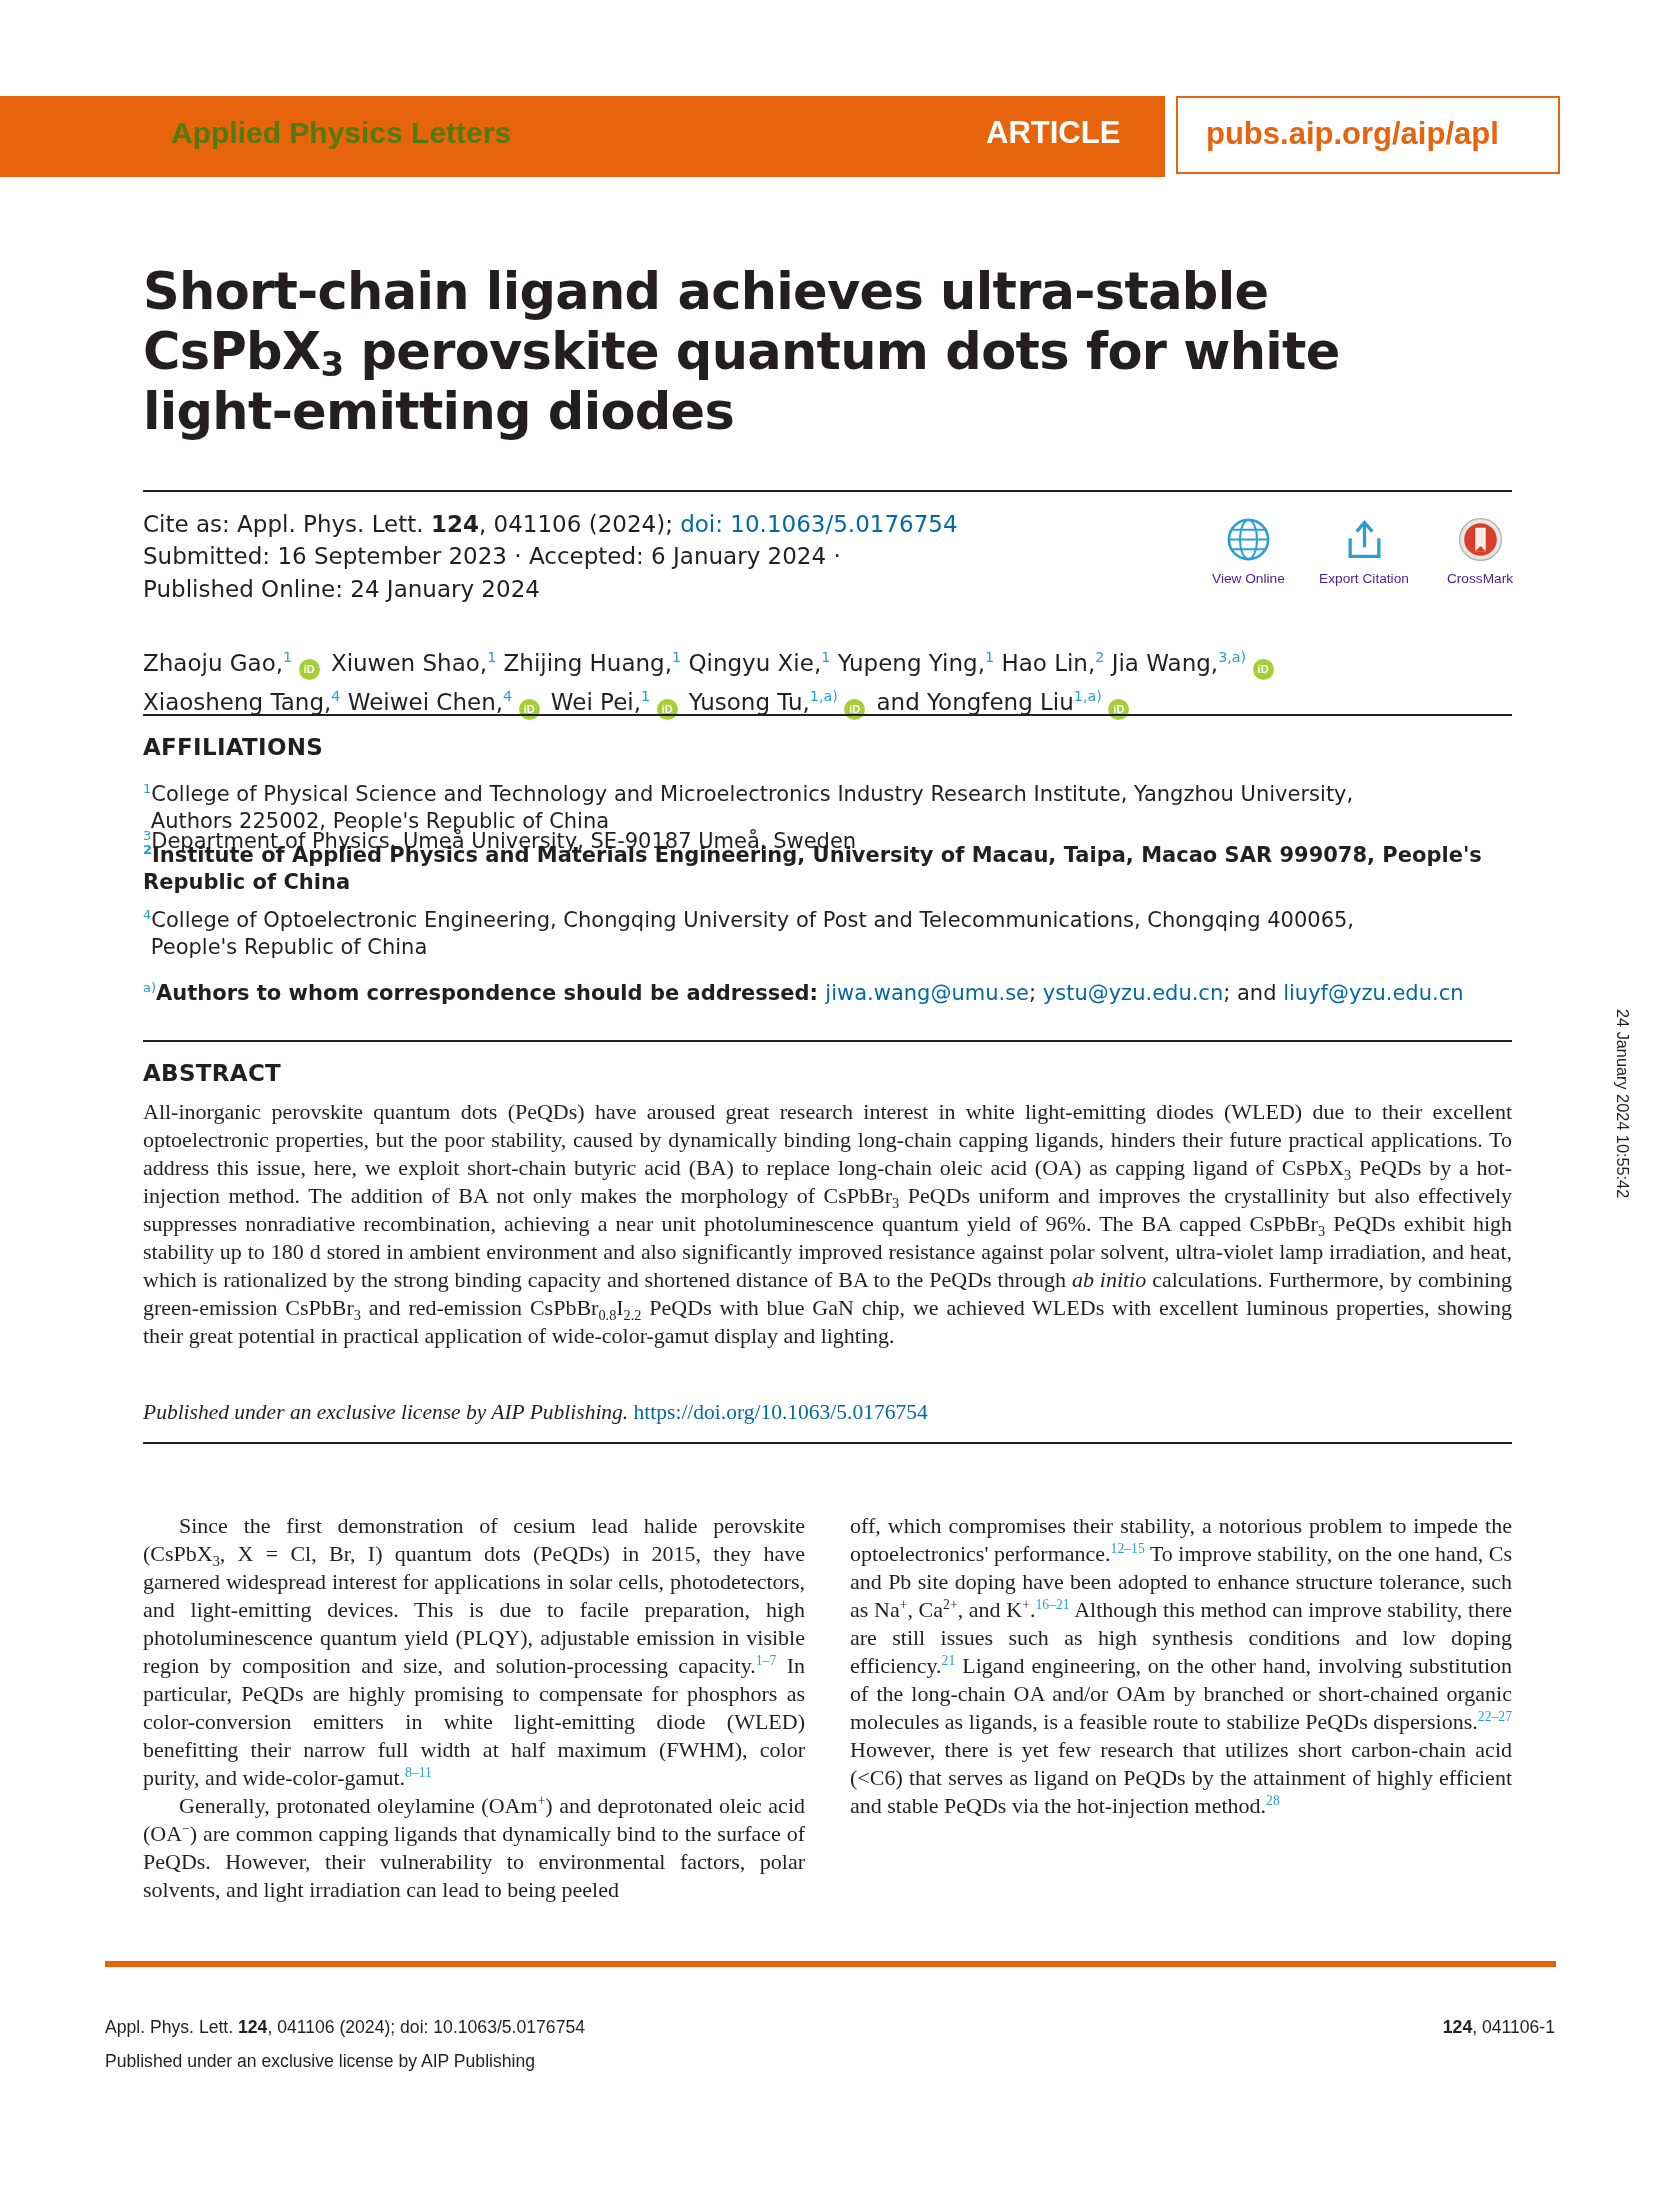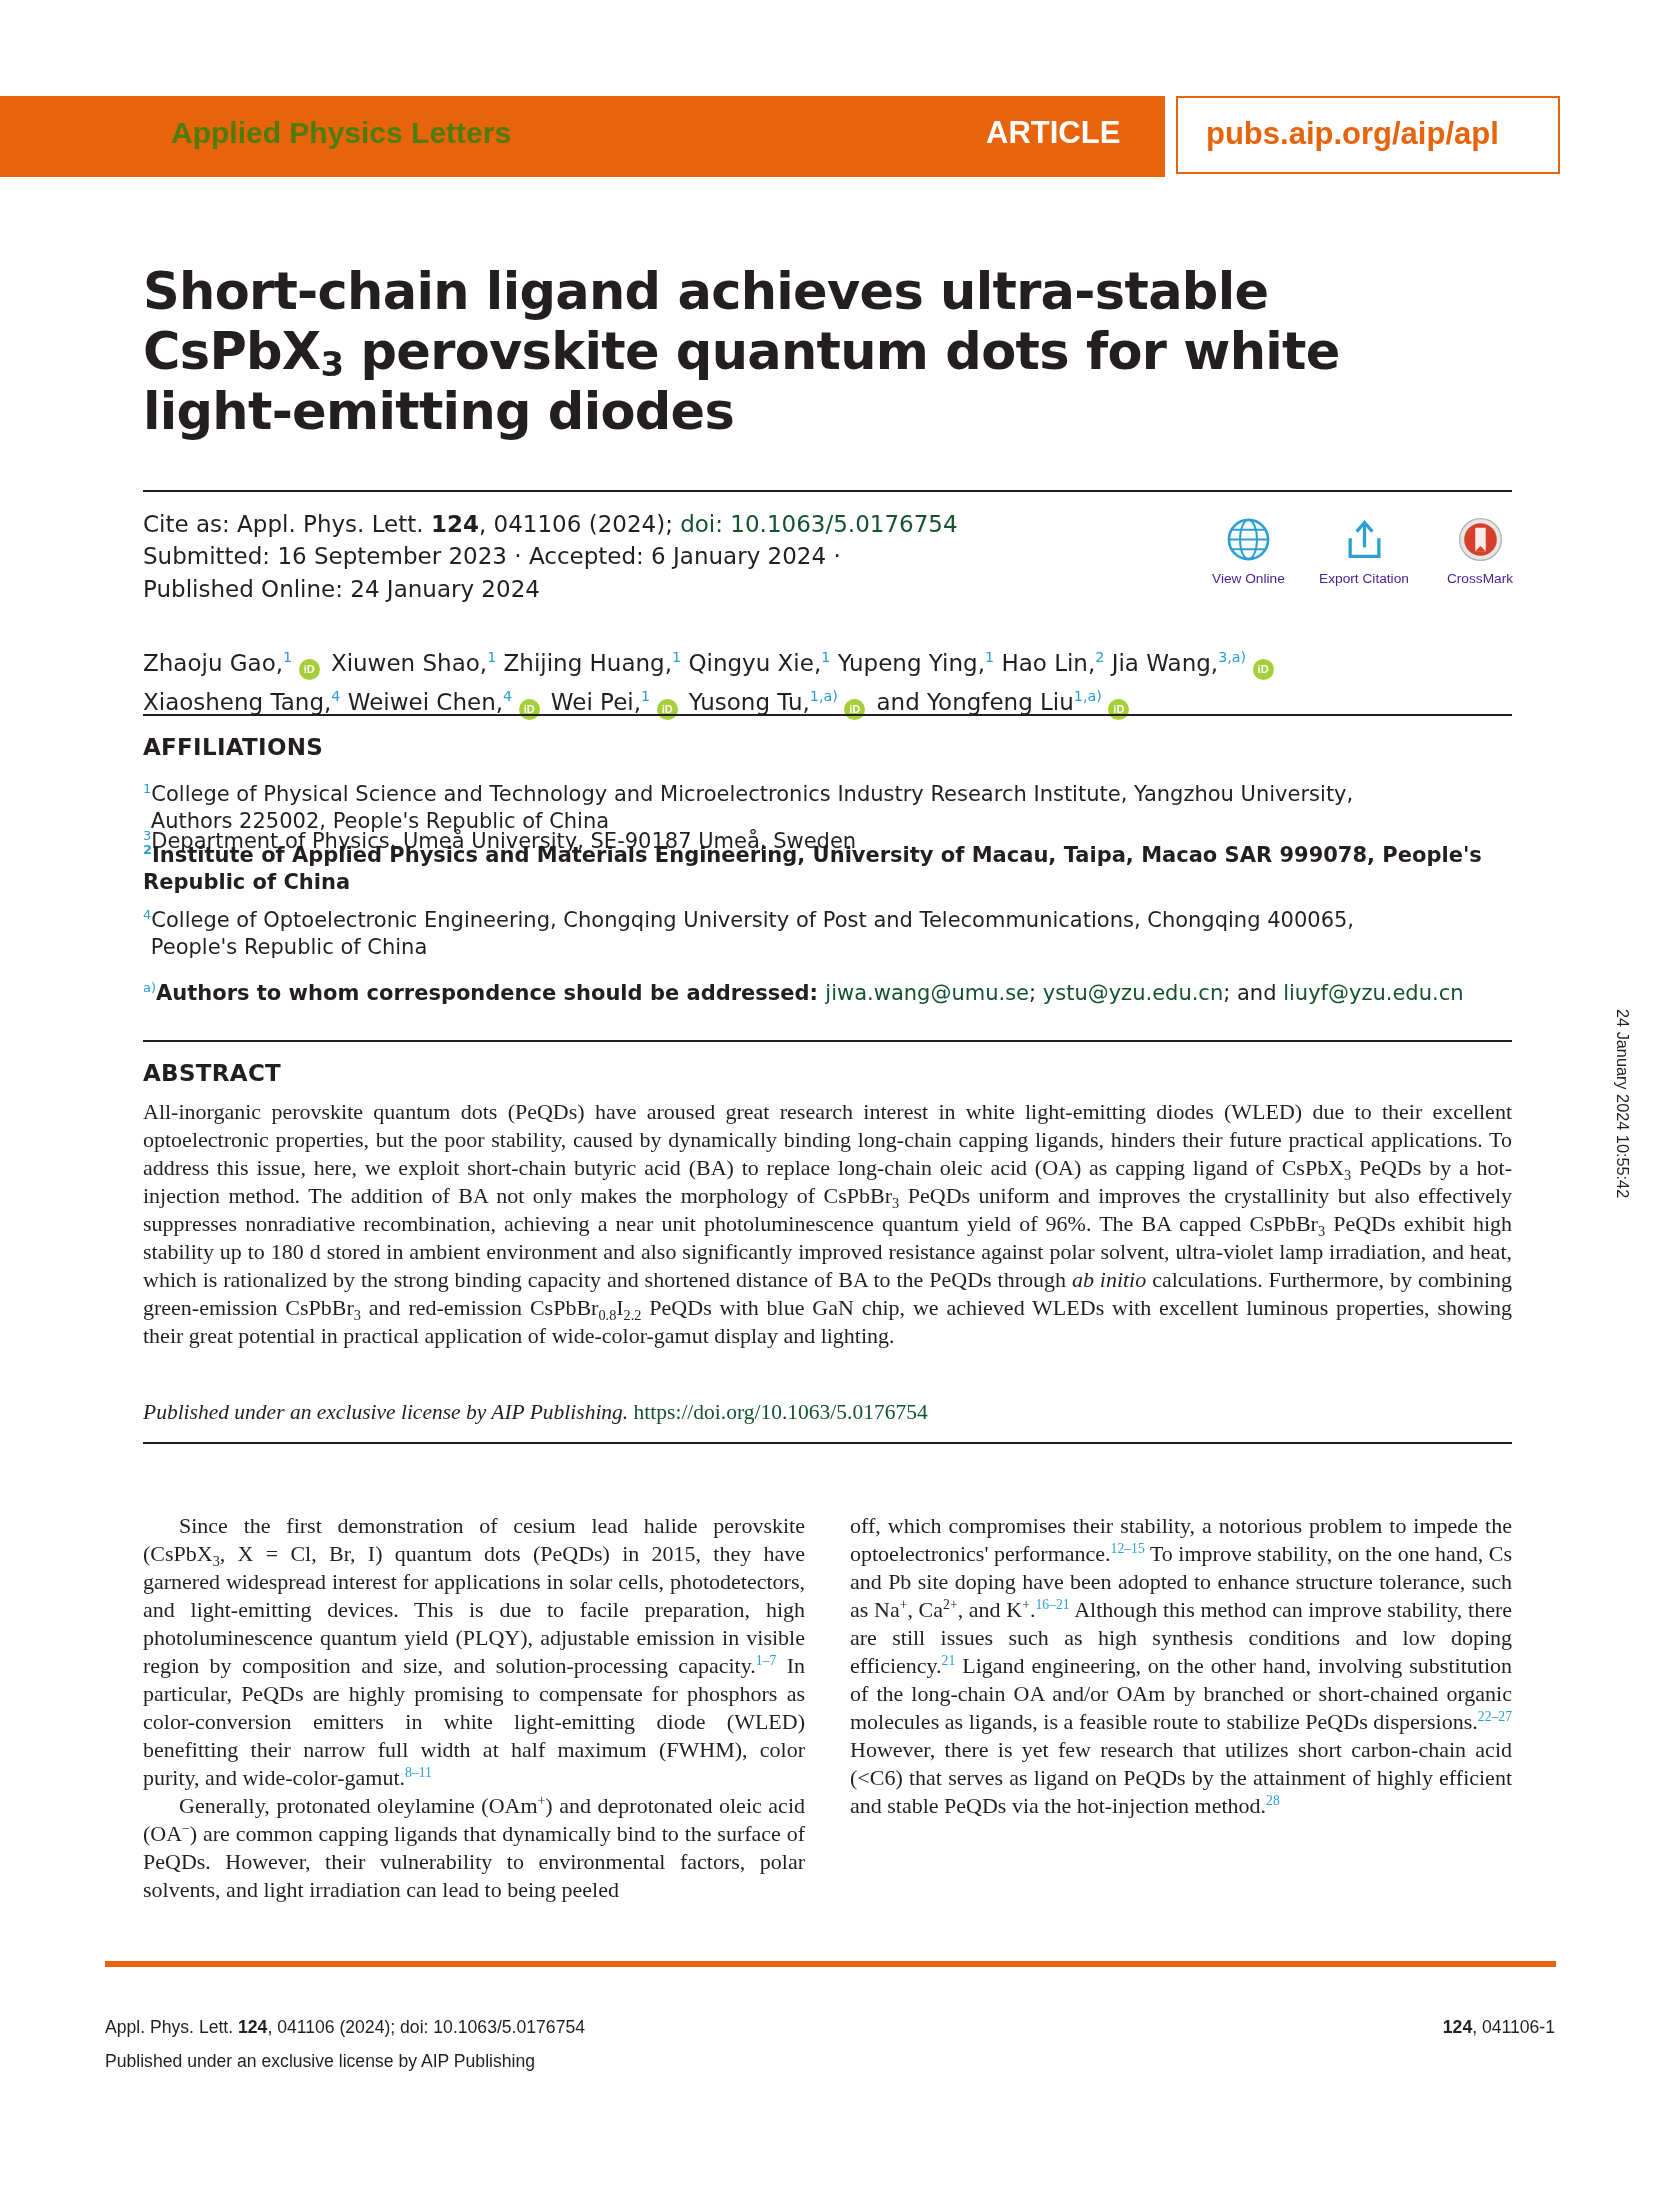--- a/index.html
+++ b/index.html
@@ -13,21 +13,21 @@
   .hdr-url { position:absolute; left:1206px; top:116px; font-size:31px; font-weight:bold; color:#e8640c; }
 
   
   .title { position:absolute; left:143px; top:262px; width:1237px; font-size:51px; line-height:60px; font-weight:bold; color:#231f20; font-family:"DejaVu Sans", sans-serif; letter-spacing:-0.7px; }
   .title sub { font-size:34px; vertical-align:-6.5px; line-height:0; }
 
   .rule { position:absolute; left:143px; width:1369px; height:2px; background:#231f20; }
 
   .cite { position:absolute; left:143px; font-size:23px; line-height:33px; color:#231f20; font-family:"DejaVu Sans", sans-serif; }
   .cite b { font-weight:bold; }
-  .link { color:#14532d; }
+  .link { color:#0369a1; }
 
   .icon-block { position:absolute; text-align:center; font-size:13.7px; color:#4c1d95; font-family:"Liberation Sans", sans-serif; }
   .icon-block .lbl { display:block; margin-top:5.2px; white-space:nowrap; }
 
   .authors { position:absolute; left:143px; top:641px; width:1367px; font-size:23px; line-height:33px; font-family:"DejaVu Sans", sans-serif; color:#231f20; }
   .authors sup { color:#2a9fd6; font-size:14.3px; }
   .orcid { display:inline-block; width:21px; height:21px; border-radius:50%; background:#a6ce39; color:#fff; font-size:11px; font-weight:bold; text-align:center; line-height:21px; vertical-align:-2.6px; font-family:"Liberation Sans", sans-serif; margin:0 3.9px 0 6.5px; }
 
   .sec-head { position:absolute; left:143px; font-size:23px; font-weight:bold; font-family:"DejaVu Sans", sans-serif; letter-spacing:0.3px; }
 

